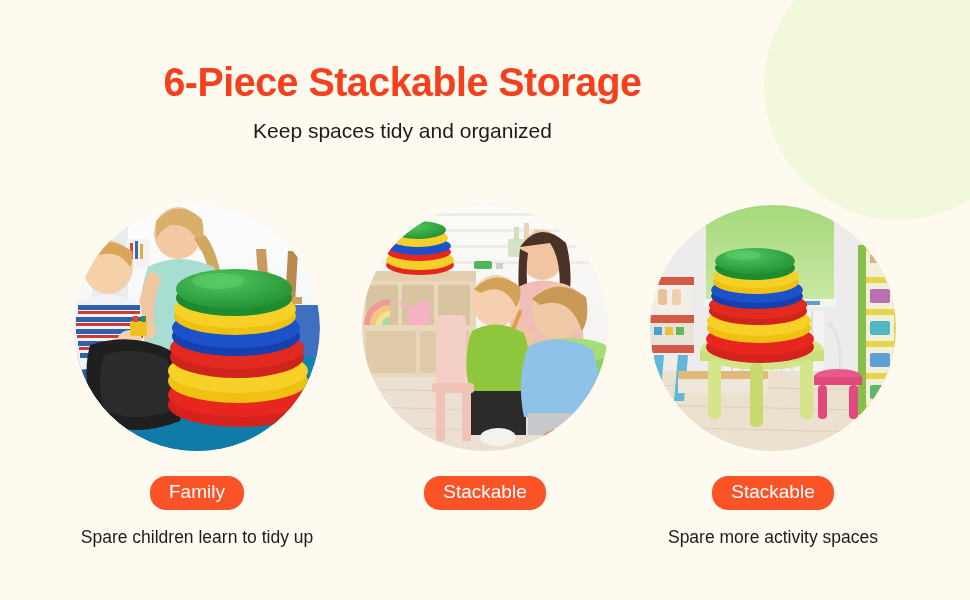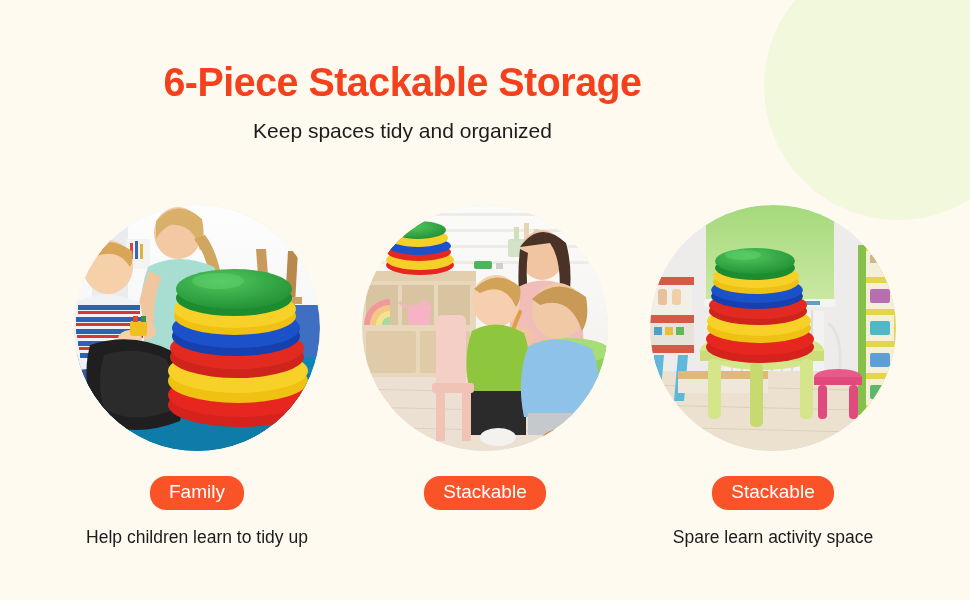--- a/index.html
+++ b/index.html
@@ -188,21 +188,21 @@
             <ellipse cx="162" cy="123" rx="64" ry="20" fill="#1b52c9"></ellipse>
             <ellipse cx="161" cy="111" rx="61" ry="19" fill="#eec112"></ellipse>
             <ellipse cx="161" cy="104" rx="61" ry="19" fill="#f7d028"></ellipse>
             <ellipse cx="160" cy="93" rx="58" ry="18" fill="#1c8c2f"></ellipse>
             <ellipse cx="160" cy="84" rx="58" ry="20" fill="url(#g1d1)"></ellipse>
             <ellipse cx="144" cy="76" rx="26" ry="8" fill="#66d271" opacity="0.45"></ellipse>
           </g>
         </svg>
       </div>
       <div class="badge">Family</div>
-      <div class="caption">Help children learn to tidy up</div>
+      <div class="caption">Spare children learn to tidy up</div>
     </div>
 
     <div class="card">
       <div class="photo">
         <svg viewBox="0 0 246 246" xmlns="http://www.w3.org/2000/svg">
           <defs>
             <clipPath id="c2">
                 <circle cx="123" cy="123" r="123"></circle>
               </clipPath>
             <linearGradient id="g2w" x1="0" y1="0" x2="0" y2="1">
@@ -400,17 +400,17 @@
             <ellipse cx="93" cy="50" rx="18" ry="5" fill="#66d271" opacity="0.45"></ellipse>
 
             <ellipse cx="188" cy="172" rx="24" ry="8" fill="#e85a8a"></ellipse>
             <rect x="164" y="172" width="48" height="8" fill="#e04a7d"></rect>
             <rect x="168" y="180" width="9" height="34" rx="4" fill="#e04a7d"></rect>
             <rect x="199" y="180" width="9" height="34" rx="4" fill="#e04a7d"></rect>
           </g>
         </svg>
       </div>
       <div class="badge">Stackable</div>
-      <div class="caption">Spare learn activity space</div>
+      <div class="caption">Spare more activity spaces</div>
     </div>
 
   </div>
 </div>
 
 </body></html>

